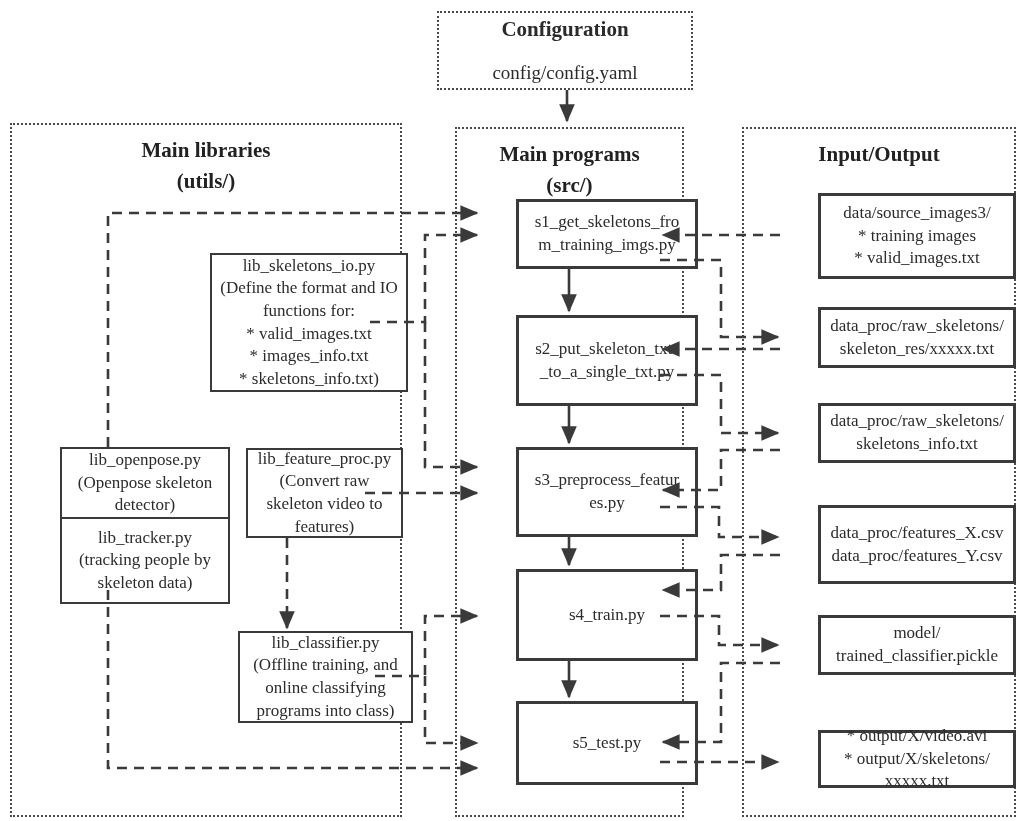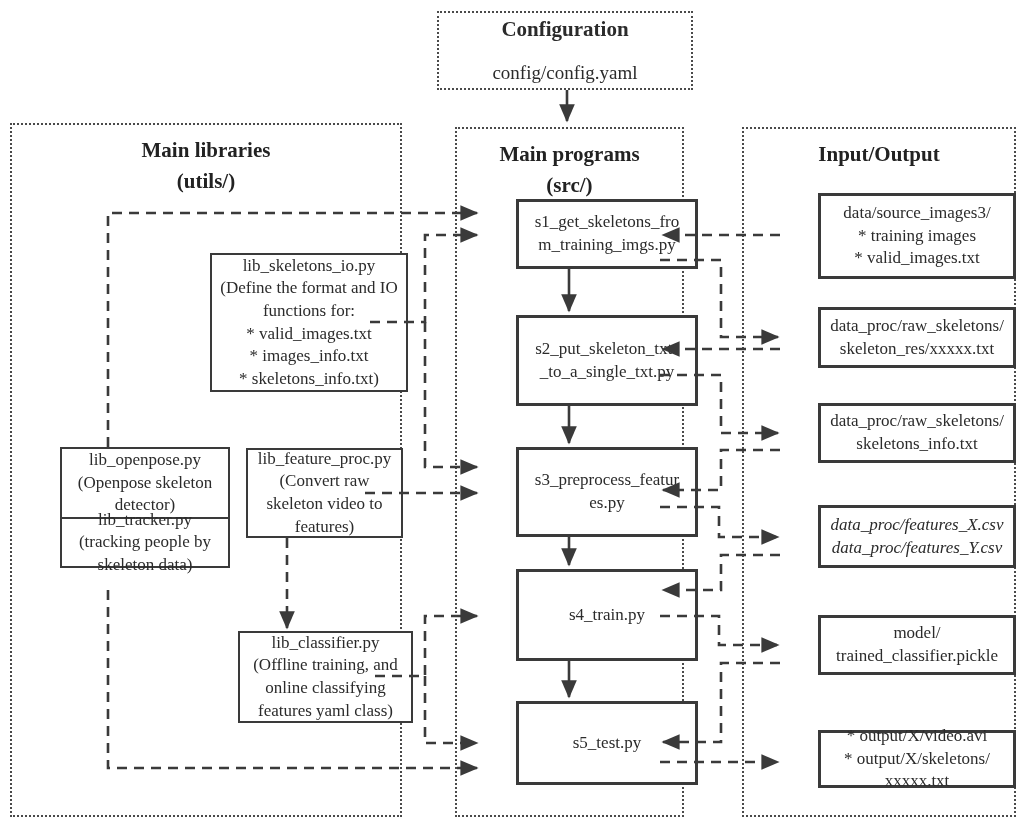--- a/index.html
+++ b/index.html
@@ -62,49 +62,49 @@
 
   <div class="node lib" style="left:172px;top:253px;width:198px;height:139px;">lib_skeletons_io.py
 (Define the format and IO
 functions for:
 * valid_images.txt
 * images_info.txt
 * skeletons_info.txt)</div>
   <div class="node lib" style="left:22px;top:447px;width:170px;height:72px;">lib_openpose.py
 (Openpose skeleton
 detector)</div>
-  <div class="node lib" style="left:22px;top:517px;width:170px;height:51px;">lib_tracker.py
+  <div class="node lib" style="left:22px;top:517px;width:170px;height:87px;">lib_tracker.py
 (tracking people by
 skeleton data)</div>
   <div class="node lib" style="left:208px;top:448px;width:157px;height:90px;">lib_feature_proc.py
 (Convert raw
 skeleton video to
 features)</div>
   <div class="node lib" style="left:200px;top:631px;width:175px;height:92px;">lib_classifier.py
 (Offline training, and
 online classifying
-features yaml class)</div>
+programs into class)</div>
 
   <div class="node prog" style="left:478px;top:199px;width:182px;height:70px;">s1_get_skeletons_fro
 m_training_imgs.py</div>
   <div class="node prog" style="left:478px;top:315px;width:182px;height:91px;">s2_put_skeleton_txts
 _to_a_single_txt.py</div>
   <div class="node prog" style="left:478px;top:447px;width:182px;height:90px;">s3_preprocess_featur
 es.py</div>
   <div class="node prog" style="left:478px;top:569px;width:182px;height:92px;">s4_train.py</div>
   <div class="node prog" style="left:478px;top:701px;width:182px;height:84px;">s5_test.py</div>
 
   <div class="node io" style="left:780px;top:193px;width:198px;height:86px;">data/source_images3/
 * training images
 * valid_images.txt</div>
   <div class="node io" style="left:780px;top:307px;width:198px;height:61px;">data_proc/raw_skeletons/
 skeleton_res/xxxxx.txt</div>
   <div class="node io" style="left:780px;top:403px;width:198px;height:60px;">data_proc/raw_skeletons/
 skeletons_info.txt</div>
-  <div class="node io" style="left:780px;top:505px;width:198px;height:63px;font-style:italic;">data_proc/features_X.csv
+  <div class="node io" style="left:780px;top:505px;width:198px;height:79px;">data_proc/features_X.csv
 data_proc/features_Y.csv</div>
   <div class="node io" style="left:780px;top:615px;width:198px;height:60px;">model/
 trained_classifier.pickle</div>
   <div class="node io" style="left:780px;top:730px;width:198px;height:58px;">* output/X/video.avi
 * output/X/skeletons/
 xxxxx.txt</div>
 
   <svg width="1027" height="821" viewBox="0 0 1027 821">
     <defs>
       <marker id="ah" markerWidth="7" markerHeight="6" refX="6.4" refY="3" orient="auto" markerUnits="strokeWidth">

